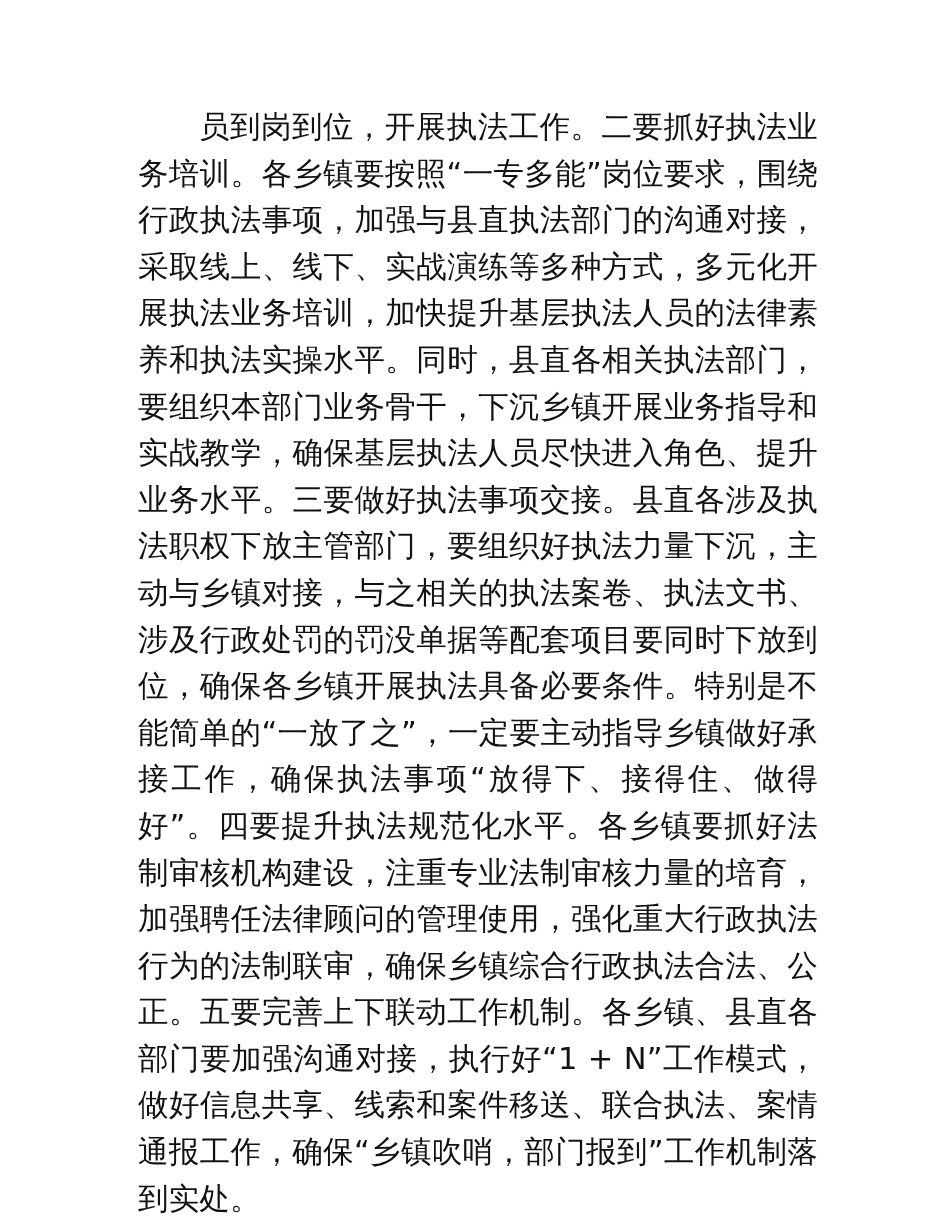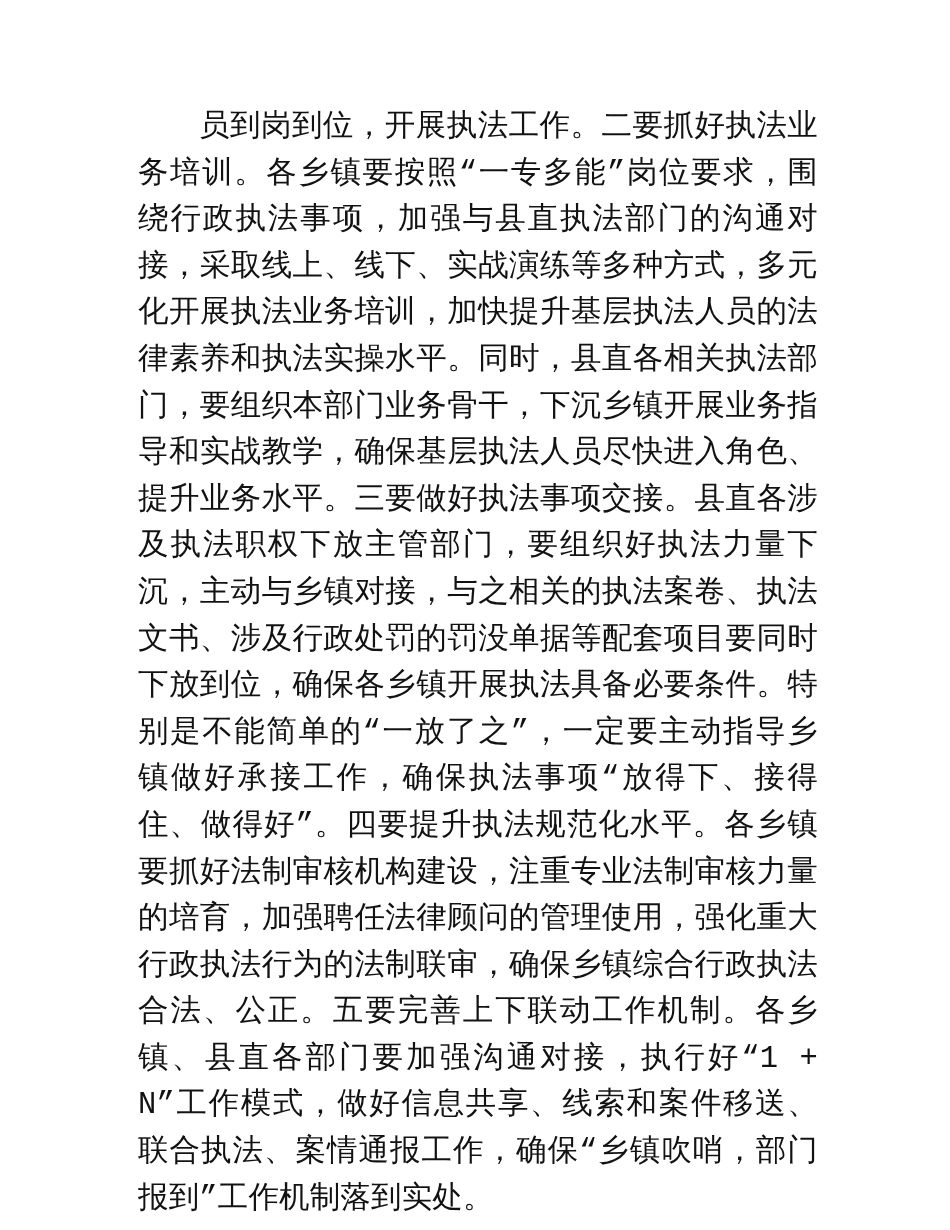--- a/index.html
+++ b/index.html
@@ -29,21 +29,20 @@
     padding: 0;
     font-size: 30.5px;
     line-height: 46.6px;
     color: #121212;
     text-align: justify;
     text-justify: inter-character;
     text-indent: 61px;
     letter-spacing: 0.15px;
     font-weight: 400;
     word-break: break-all;
-    font-family: Liberation Mono, monospace;
     -webkit-font-smoothing: none;
   }
 </style>
 </head>
 <body>
 
 <div class="page">
   <div class="doc-body">
     <p class="para">员到岗到位，开展执法工作。二要抓好执法业务培训。各乡镇要按照“一专多能”岗位要求，围绕行政执法事项，加强与县直执法部门的沟通对接，采取线上、线下、实战演练等多种方式，多元化开展执法业务培训，加快提升基层执法人员的法律素养和执法实操水平。同时，县直各相关执法部门，要组织本部门业务骨干，下沉乡镇开展业务指导和实战教学，确保基层执法人员尽快进入角色、提升业务水平。三要做好执法事项交接。县直各涉及执法职权下放主管部门，要组织好执法力量下沉，主动与乡镇对接，与之相关的执法案卷、执法文书、涉及行政处罚的罚没单据等配套项目要同时下放到位，确保各乡镇开展执法具备必要条件。特别是不能简单的“一放了之”，一定要主动指导乡镇做好承接工作，确保执法事项“放得下、接得住、做得好”。四要提升执法规范化水平。各乡镇要抓好法制审核机构建设，注重专业法制审核力量的培育，加强聘任法律顾问的管理使用，强化重大行政执法行为的法制联审，确保乡镇综合行政执法合法、公正。五要完善上下联动工作机制。各乡镇、县直各部门要加强沟通对接，执行好“1 + N”工作模式，做好信息共享、线索和案件移送、联合执法、案情通报工作，确保“乡镇吹哨，部门报到”工作机制落到实处。</p>
 

